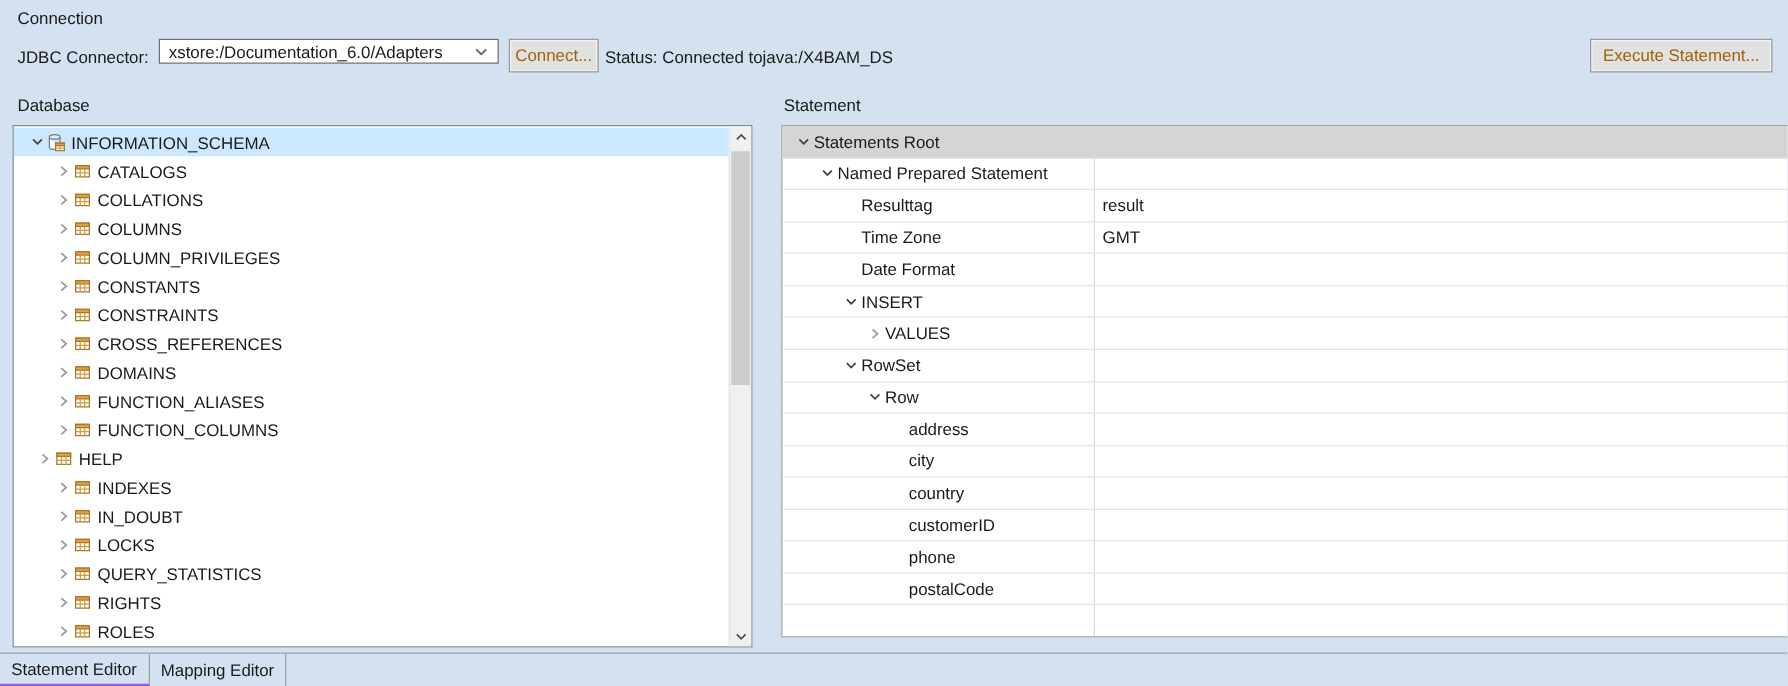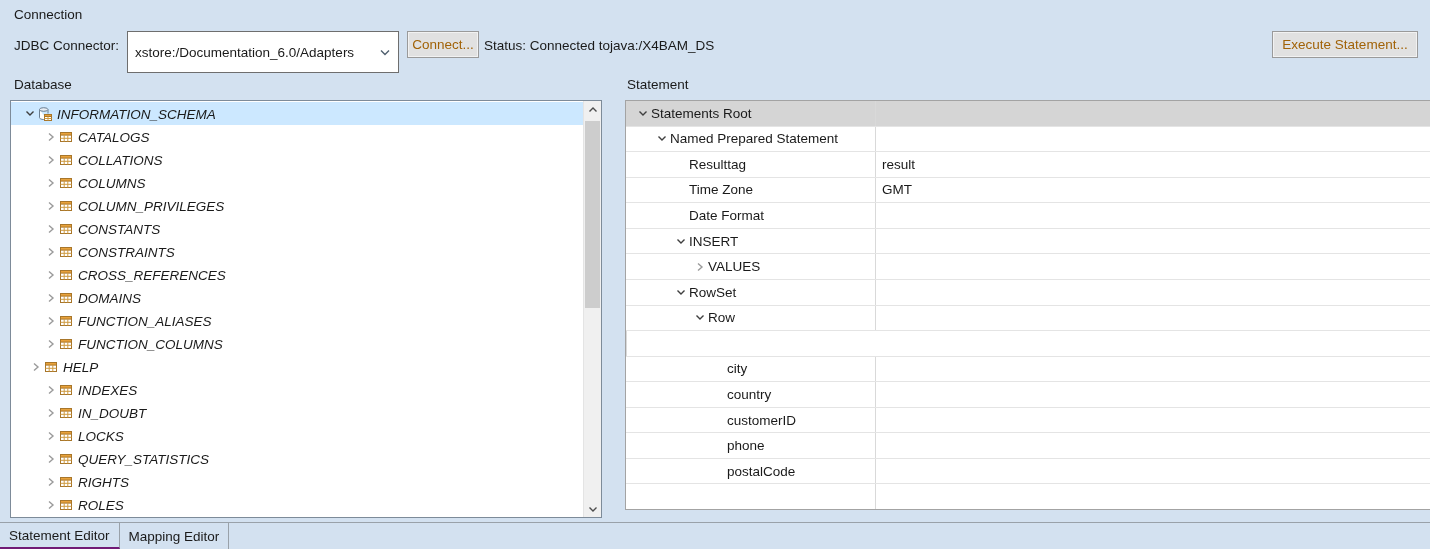--- a/index.html
+++ b/index.html
@@ -10,21 +10,21 @@
     font-family:"Liberation Sans", sans-serif;
     color:var(--text, #1a1a1a);
     font-size:13px;
   }
   .abs { position:absolute; }
 
   
   .group-label { left:14px; top:7px; font-size:13.5px; }
   .jdbc-label  { left:14px; top:38px; font-size:13.5px; }
   .combo {
-    left:127px; top:31px; width:272px; height:42px;
+    left:127px; top:31px; width:272px; height:20px;
     background:#fff; border:1px solid #6e6e6e;
     display:flex; align-items:center; justify-content:space-between;
     padding:0 7px; font-size:13.5px; white-space:nowrap; cursor:default;
   }
   .btn {
     background:#e1e1e1; border:1px solid #9a9a9a;
     box-shadow:inset 0 0 0 1px #f2f2f2;
     font-family:"Liberation Sans", sans-serif;
     font-size:13.5px; color:#a16207;
     display:flex; align-items:center; justify-content:center;
@@ -45,21 +45,21 @@
     border:1px solid #7d8b99;
   }
   .db-tree { position:absolute; left:0; top:1px; right:18px; bottom:0; overflow:hidden; }
   .db-row {
     height:23px; display:flex; align-items:center;
     font-size:13.5px; white-space:nowrap; cursor:default;
   }
   .db-row.selected { background:var(--selection_blue, #cce8ff); }
   .chev { width:14px; flex:none; display:inline-flex; align-items:center; justify-content:center; }
   .db-icon { width:16px; height:16px; flex:none; margin-right:4px; display:inline-flex; }
-  .db-row .lbl { padding-top:1px;font-style:italic; }
+  .db-row .lbl { padding-top:1px; }
 
   
   .scrollbar {
     position:absolute; top:0; right:0; width:18px; height:100%;
     background:#f0f0f0; border-left:1px solid #e4e4e4;
   }
   .sb-btn { position:absolute; left:0; width:100%; height:17px; display:flex; align-items:center; justify-content:center; }
   .sb-btn.up { top:0; } .sb-btn.down { bottom:0; }
   .sb-thumb { position:absolute; left:1px; right:1px; top:20px; height:187px; background:#cdcdcd; }
 
@@ -85,21 +85,21 @@
   }
 
   
   .tab-line { left:0; top:522px; width:1430px; height:1px; background:#99a1a9; }
   .tabbar { left:0; top:523px; height:26px; display:flex; }
   .tab {
     padding:0 9px; display:flex; align-items:center;
     font-size:13.5px; border-right:1px solid #99a1a9;
     white-space:nowrap; cursor:default;
   }
-  .tab.active { border-bottom:2px solid #701a75; }
+  .tab.active { border-bottom:2px solid #8b5cf6; }
 </style>
 </head>
 <body>
 
 <div class="abs group-label">Connection</div>
 <div class="abs jdbc-label">JDBC Connector:</div>
 <div class="abs combo">
   <span>xstore:/Documentation_6.0/Adapters</span>
   <span>
     <svg width="12" height="9" viewBox="0 0 12 9">
@@ -521,20 +521,24 @@
         <span class="chev">
           <svg width="10" height="9" viewBox="0 0 10 9">
             <polyline points="1.5,2.5 5,6 8.5,2.5" fill="none" stroke="#3f3f3f" stroke-width="1.4"></polyline>
           </svg>
         </span>
         <span>Row</span>
       </div>
       <div class="stmt-value"></div>
     </div>
     <div class="stmt-row">
+      <div class="stmt-name" style="padding-left:84px">
+        <span class="chev"></span>
+        <span>address</span>
+      </div>
       <div class="stmt-value"></div>
     </div>
     <div class="stmt-row">
       <div class="stmt-name" style="padding-left:84px">
         <span class="chev"></span>
         <span>city</span>
       </div>
       <div class="stmt-value"></div>
     </div>
     <div class="stmt-row">

